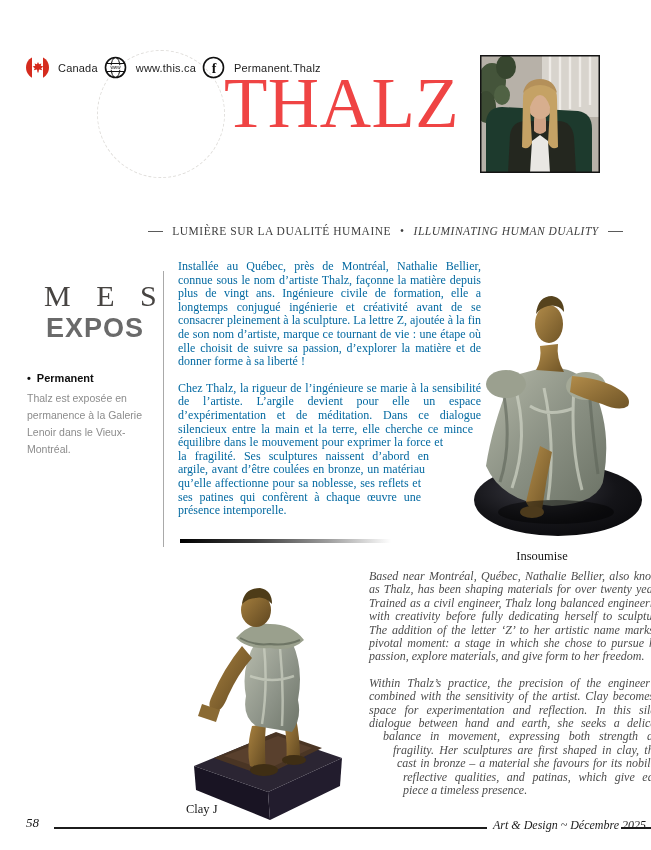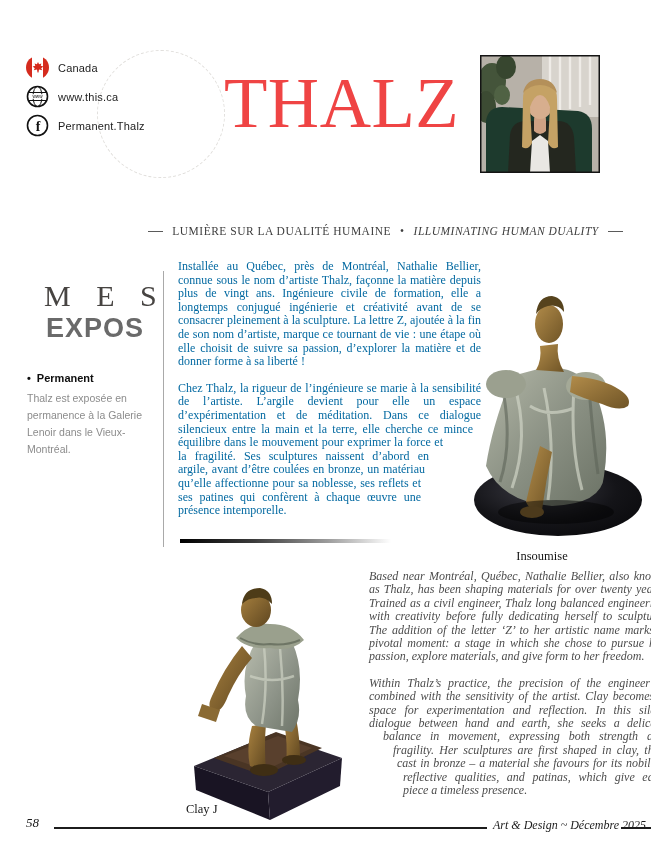--- a/index.html
+++ b/index.html
@@ -8,21 +8,21 @@
     position:relative; width:651px; height:850px; margin:0 auto;
     background:#ffffff; overflow:hidden;
     font-family:"Liberation Serif", serif; color:#141414;
   }
   
   .deco-circle {
     position:absolute; left:97px; top:50px; width:128px; height:128px;
     border:1px dashed #e1dfdc; border-radius:50%;
   }
   
-  .contacts { position:absolute; left:26px; top:56px; list-style:none; display:flex; flex-direction:column; gap:6px; }
+  .contacts { position:absolute; left:26px; top:56px; list-style:none; display:flex; flex-direction:row; gap:6px; }
   .contact { display:flex; align-items:center; gap:9px; height:23px; cursor:pointer; }
   .cicon { width:23px; height:23px; flex:0 0 23px; display:flex; align-items:center; justify-content:center; }
   .clabel { font-family:"Liberation Sans", sans-serif; font-size:11px; color:#1c1c1c; letter-spacing:0.2px; }
   .flag { width:23px; height:23px; border-radius:50%;
           background:linear-gradient(90deg,#d52b1e 0 26%,#fff 26% 74%,#d52b1e 74%);
           display:flex; align-items:center; justify-content:center; }
   
   .title {
     position:absolute; left:224px; top:70px; font-size:71px; line-height:66px;
     font-weight:normal; letter-spacing:0.5px; color:#ef4444; font-family:"Liberation Serif", serif;

